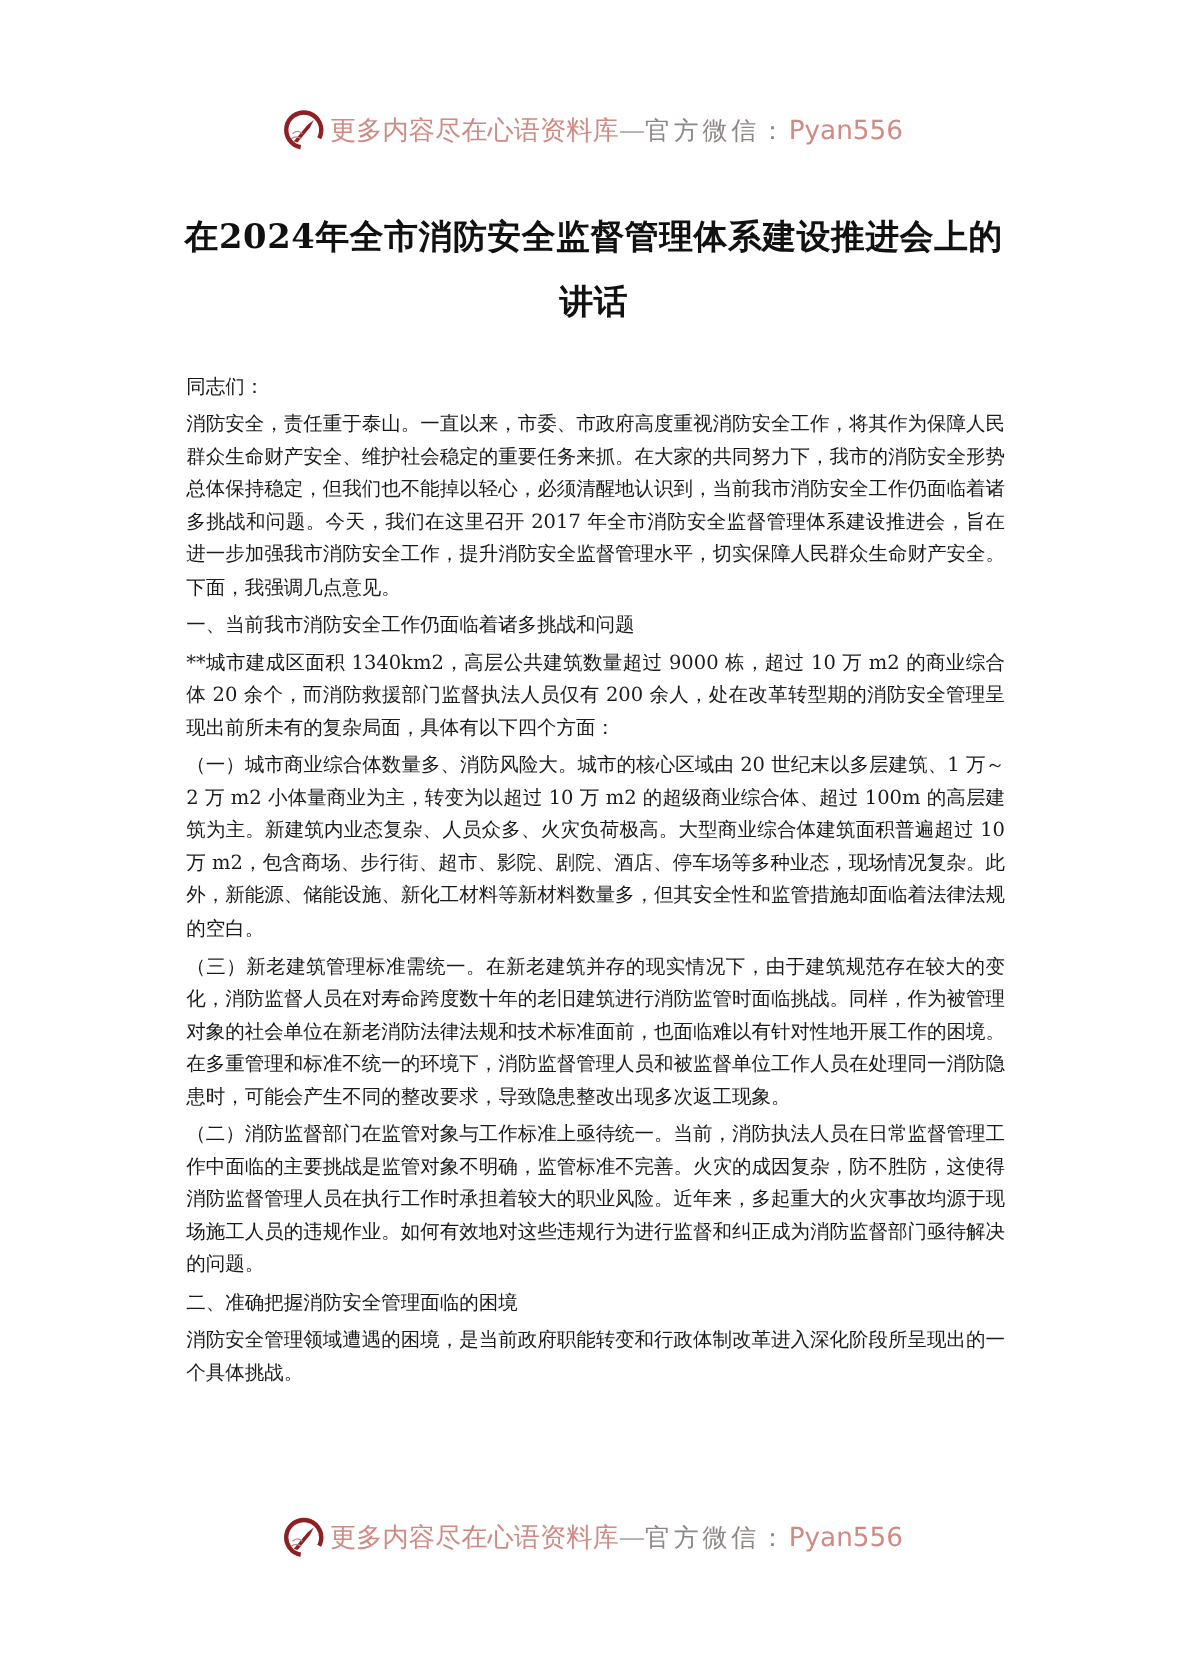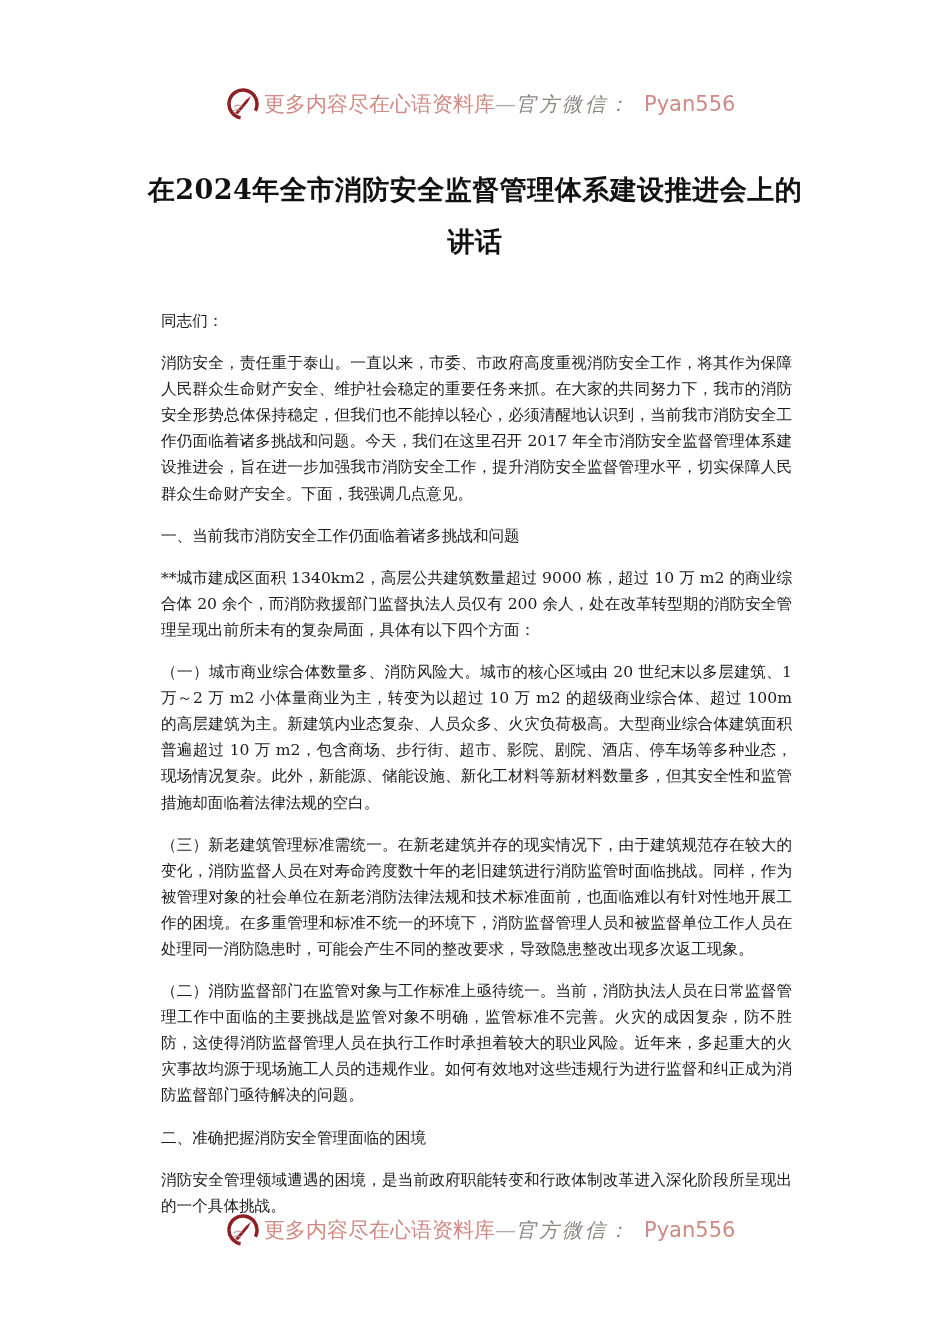--- a/index.html
+++ b/index.html
@@ -4,27 +4,27 @@
 <style>
   html, body { margin: 0; padding: 0; background: #ffffff; }
   body { width: 950px; height: 1344px; position: relative; overflow: hidden;
          font-family: "DejaVu Serif", "Liberation Serif", serif; color: #1a1a1a; }
   .banner { position: absolute; left: 226px; height: 40px; display: flex; align-items: center; white-space: nowrap; }
   .banner.top { top: 84px; }
   .banner.bottom { top: 1210px; }
   .logo { width: 34px; height: 34px; margin-right: 4px; }
   .b-main { color: #d08a84; font-size: 21px; font-family: "DejaVu Serif", serif; letter-spacing: 0px; text-align: center; }
   .b-dash { color: #b0a9a8; font-size: 21px; }
-  .b-wx { color: #8c8684; font-size: 20px; font-family: "DejaVu Serif", serif; font-style: italic; letter-spacing: 3px; }
-  .b-id { color: #d08a84; font-size: 21px; font-family: "DejaVu Sans", sans-serif; margin-left: 13px; }
+  .b-wx { color: #8c8684; font-size: 20px; font-family: "DejaVu Serif", serif; letter-spacing: 3px; }
+  .b-id { color: #d08a84; font-size: 21px; font-family: "DejaVu Sans", sans-serif; margin-left: 0; }
   .title { position: absolute; left: 140px; width: 670px; top: 164px; text-align: center;
            font-size: 27px; line-height: 52px; font-weight: bold; color: #111; letter-spacing: 0.5px; }
   .content { position: absolute; left: 145px; top: 292px; width: 663px;
              font-size: 15.6px; line-height: 26.1px; text-align: justify; color: #1a1a1a; }
-  .content p { margin: 16px; }
+  .content p { margin: 4px; }
 </style>
 </head>
 <body>
 
 <div class="banner top">
   <svg class="logo" viewBox="0 0 34 34">
     <circle cx="17" cy="17" r="14" fill="none" stroke="#8e1f22" stroke-width="3.5" stroke-dasharray="70 18" transform="rotate(100 17 17)"></circle>
     <path d="M9 26 L20 13 L25 9 L22 15 L12 27 Z" fill="#8e1f22"></path>
     <path d="M8 20 Q12 16 16 20" fill="none" stroke="#b9898a" stroke-width="1"></path>
     <path d="M7 24 Q11 21 15 24" fill="none" stroke="#b9898a" stroke-width="1"></path>

